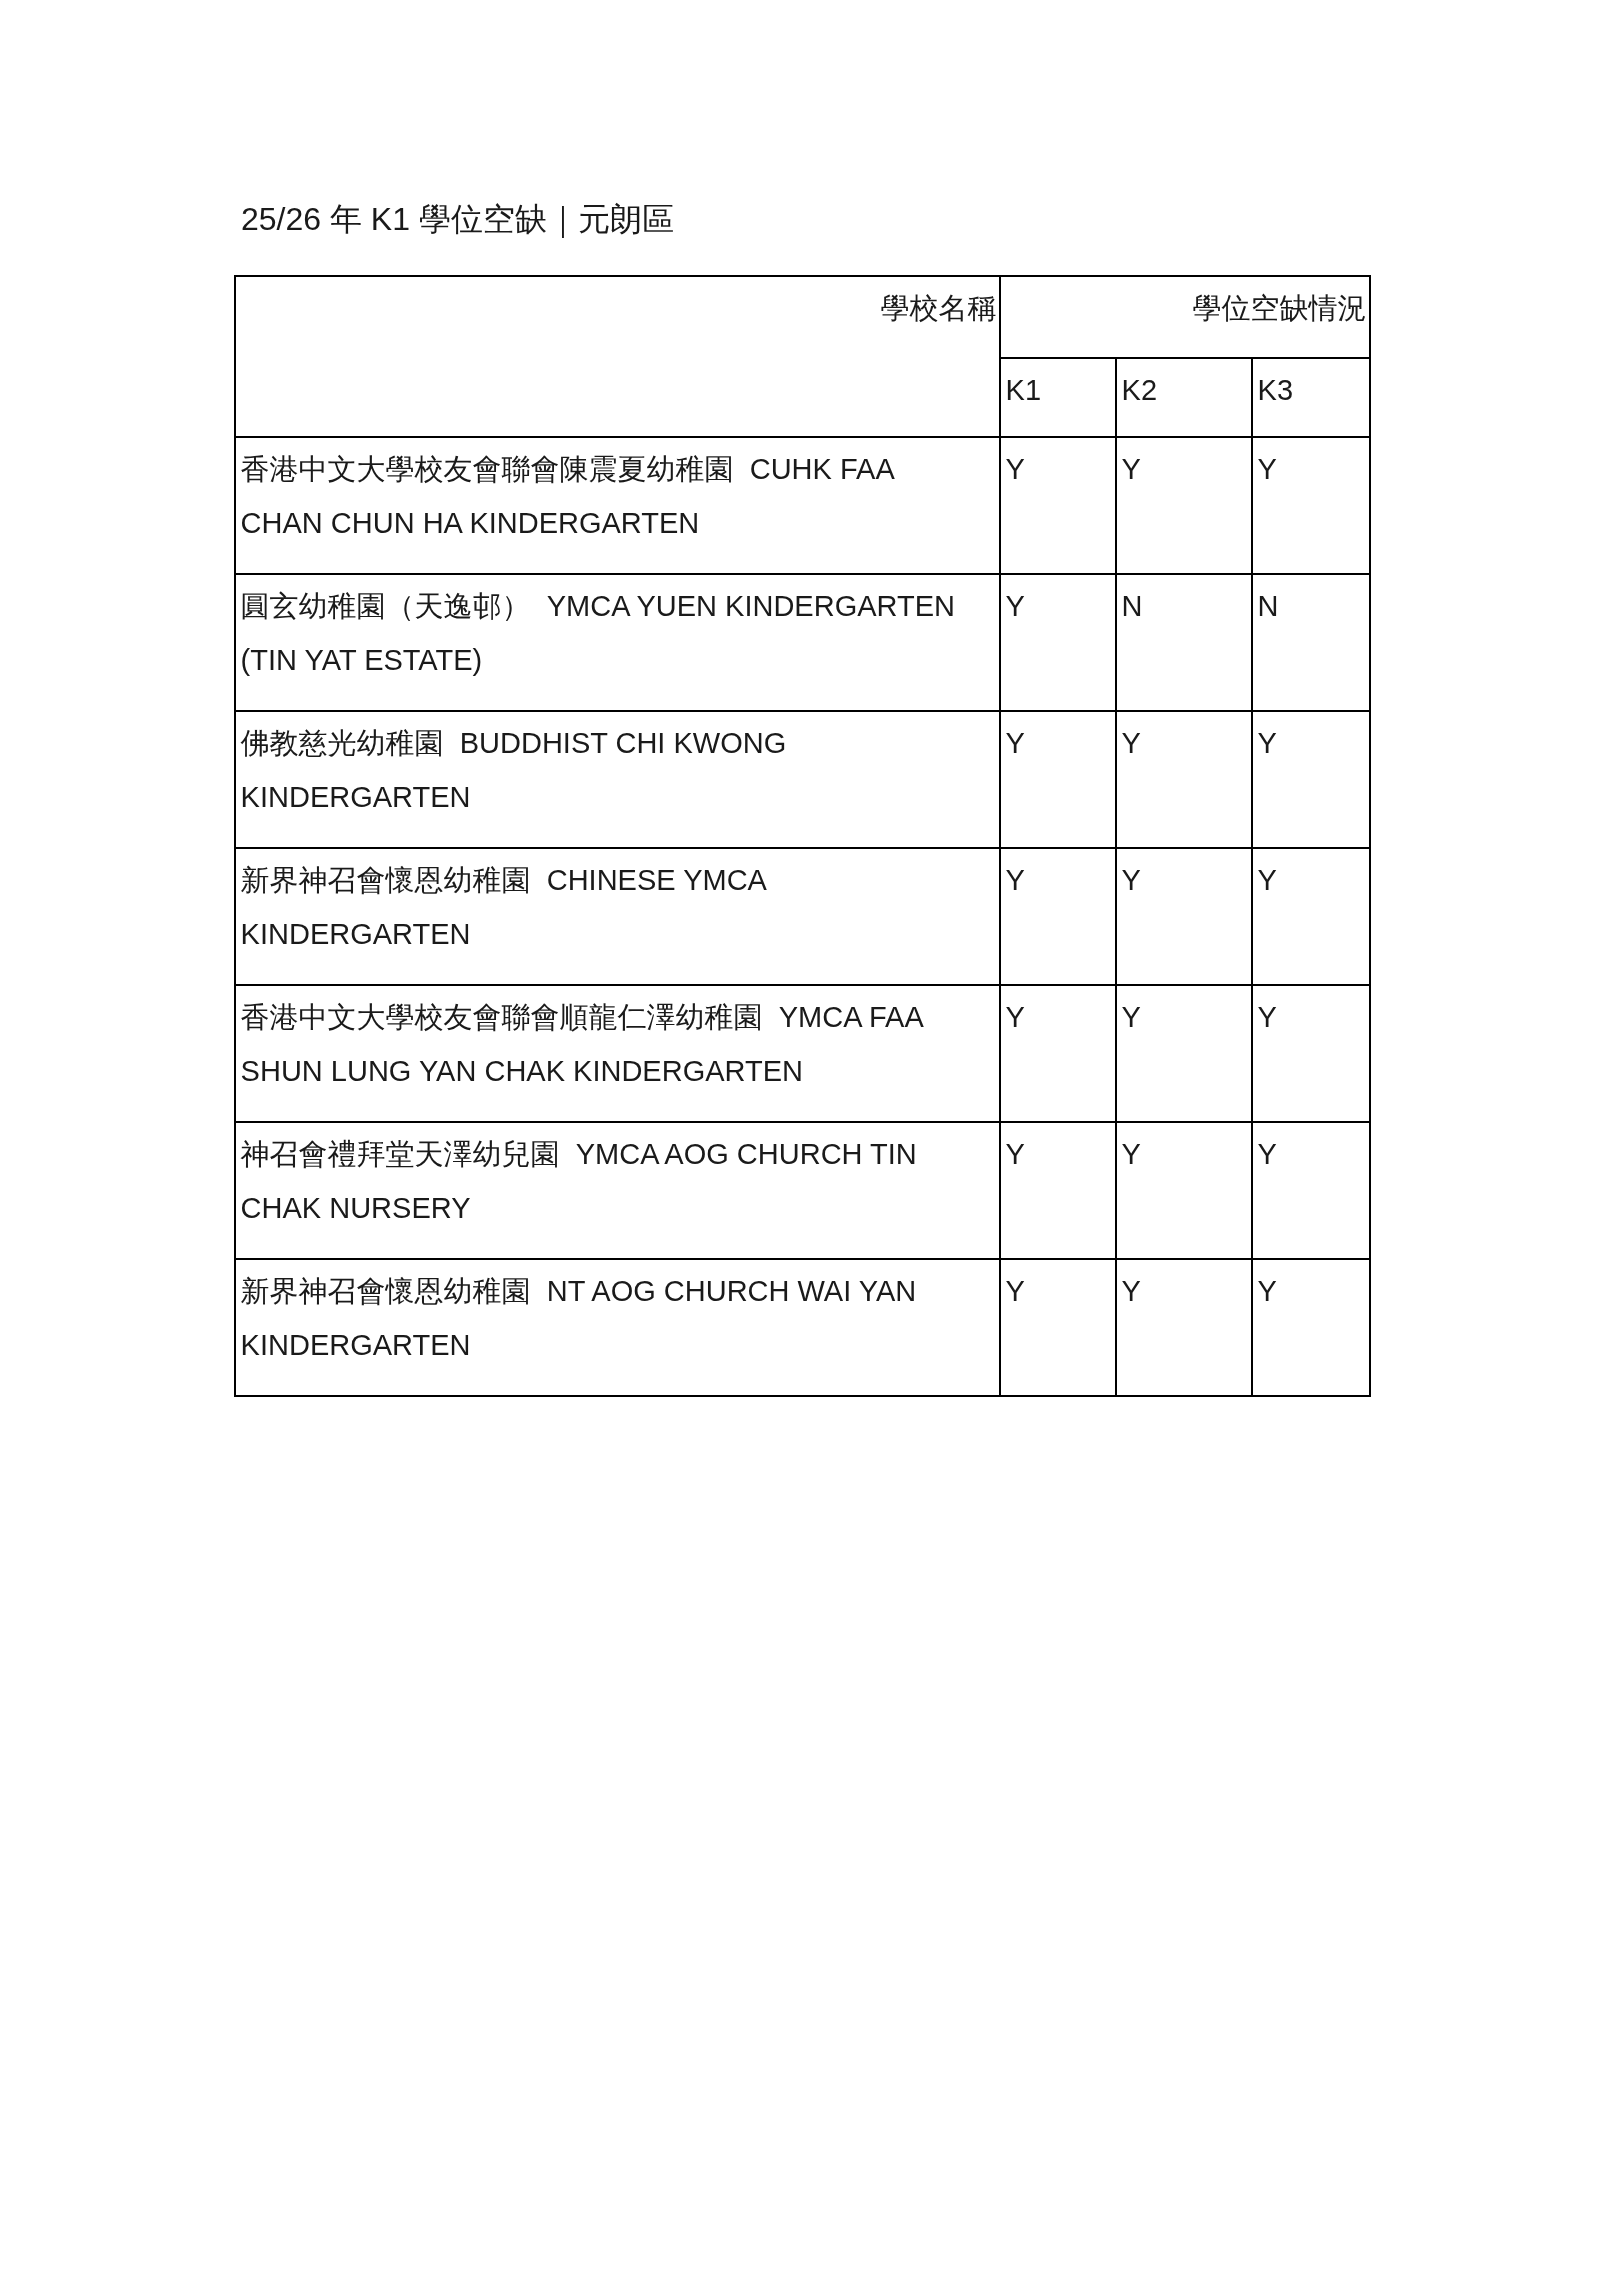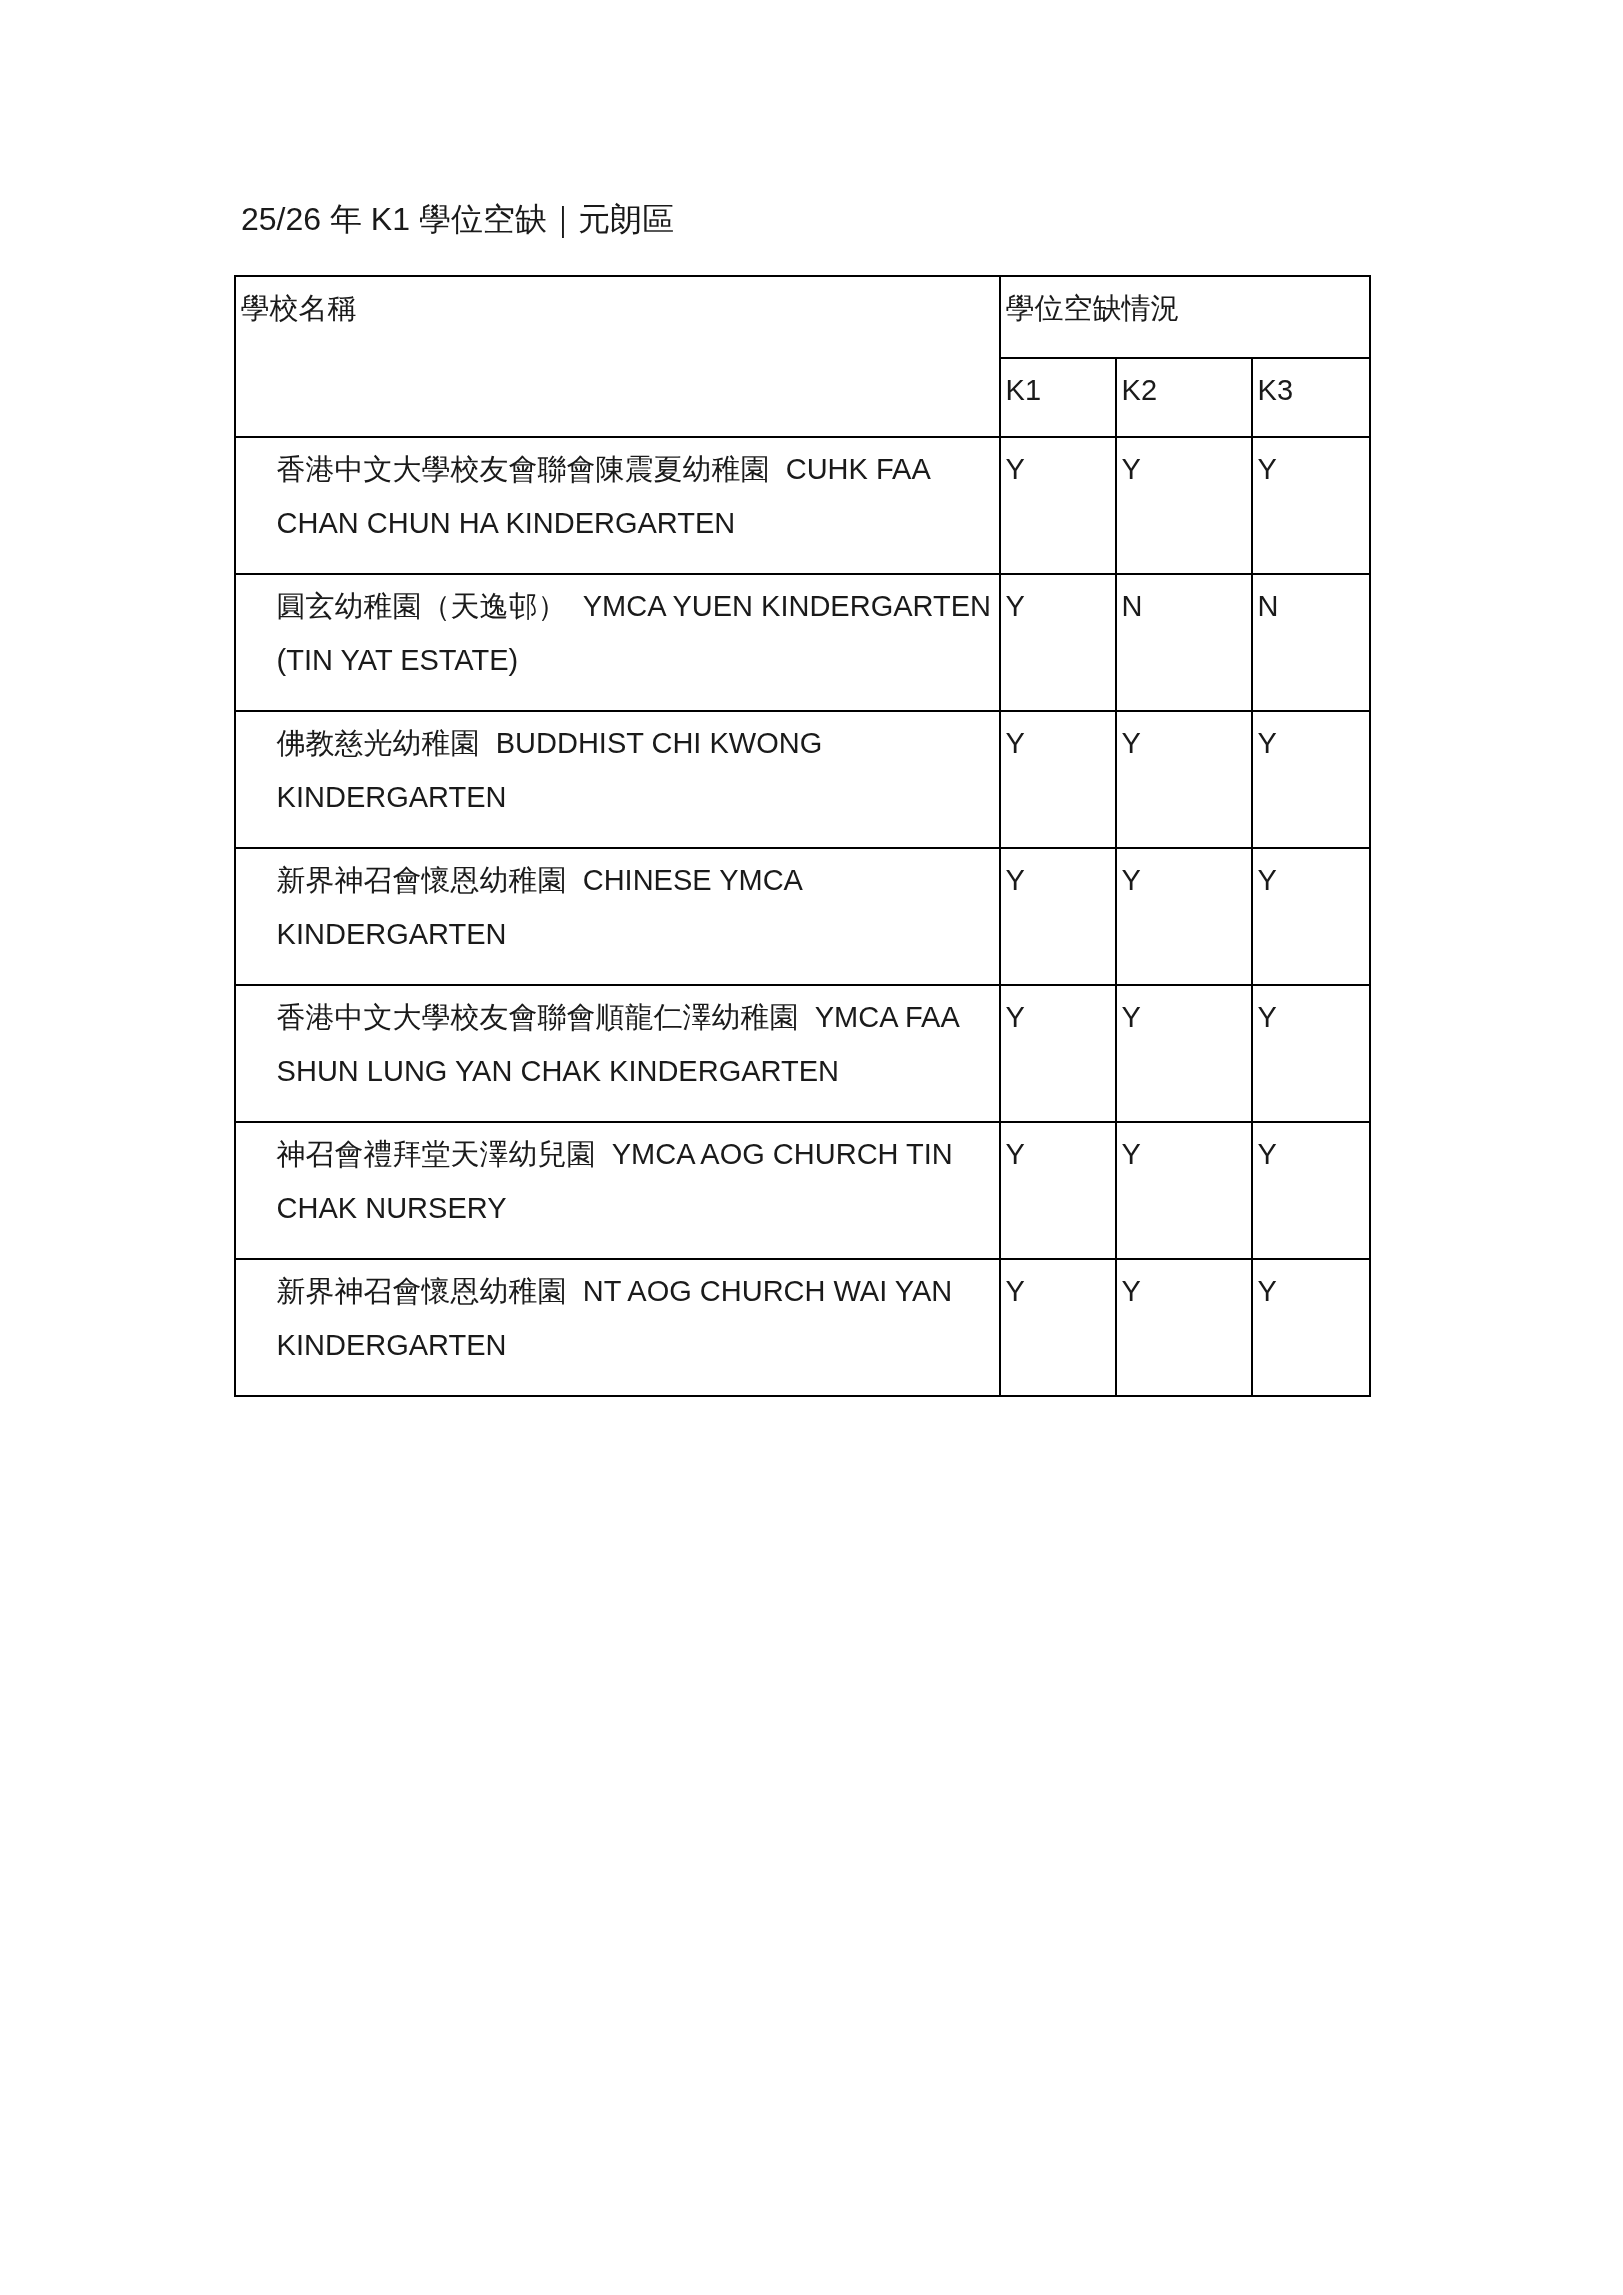--- a/index.html
+++ b/index.html
@@ -35,24 +35,24 @@
     border: 2px solid #000000;
     border-top-width: 2.6px;
     border-bottom-width: 2.6px;
     vertical-align: top;
     padding: 3.9px 2.6px 0 4.6px;
     font-size: 29px;
     line-height: 54px;
     overflow: hidden;
     color: #1a1a1a;
   }
-  tr.header-row-1 { height: 82px; }
+  tr.header-row-1 { height: 82px; text-align: right; }
   tr.header-row-2 { height: 79px; }
   tr.data-row     { height: 137px; }
-  .name-line { white-space: pre; margin-left: 36px; }
+  .name-line { white-space: pre; }
   .k-cell    { white-space: pre; }
 </style>
 </head>
 <body>
 
 <div class="doc-title">25/26 年 K1 學位空缺｜元朗區</div>
 
 <table class="vacancy-table">
   <colgroup>
     <col style="width:765px">

